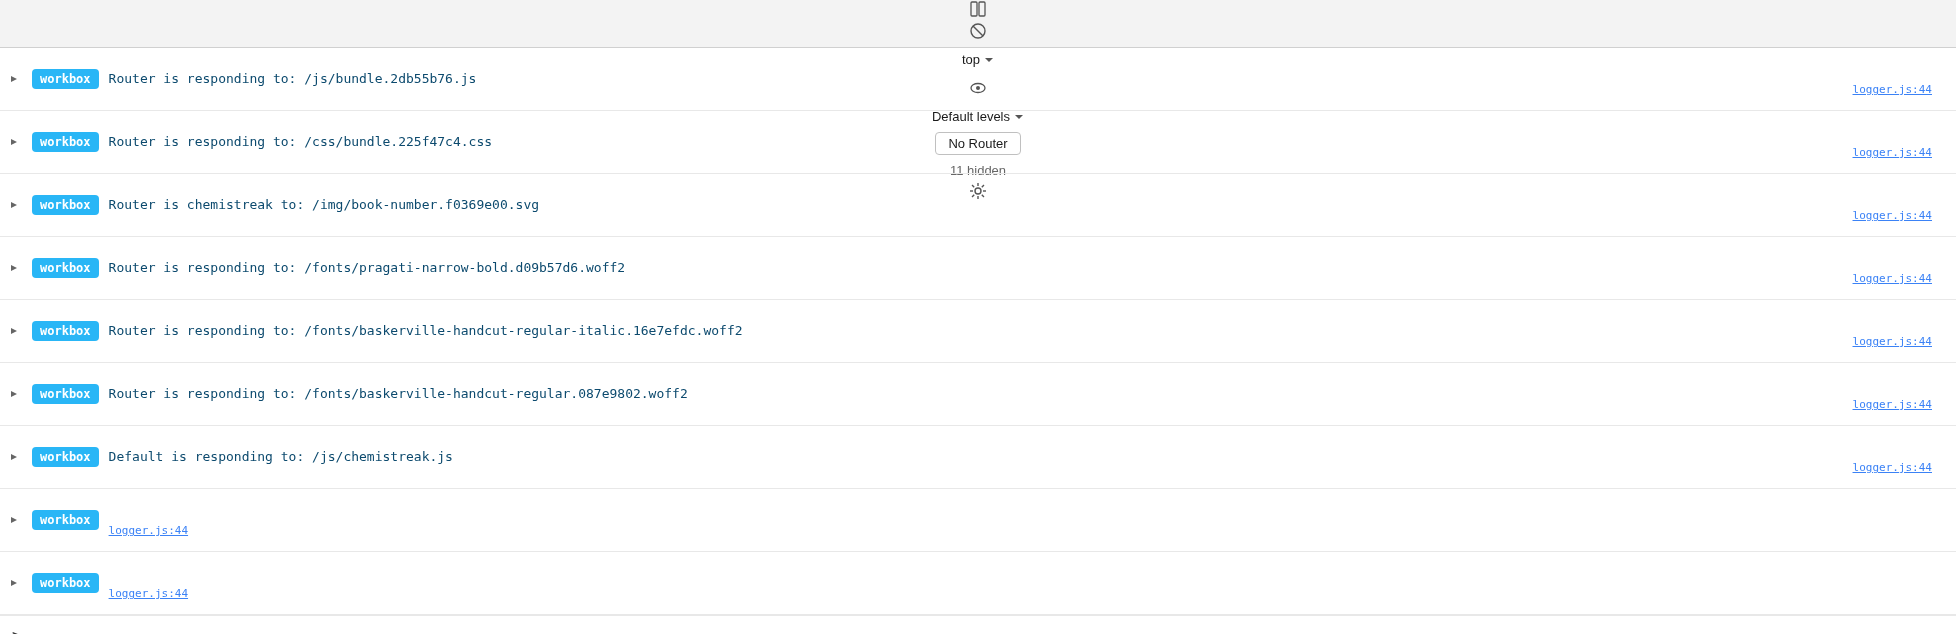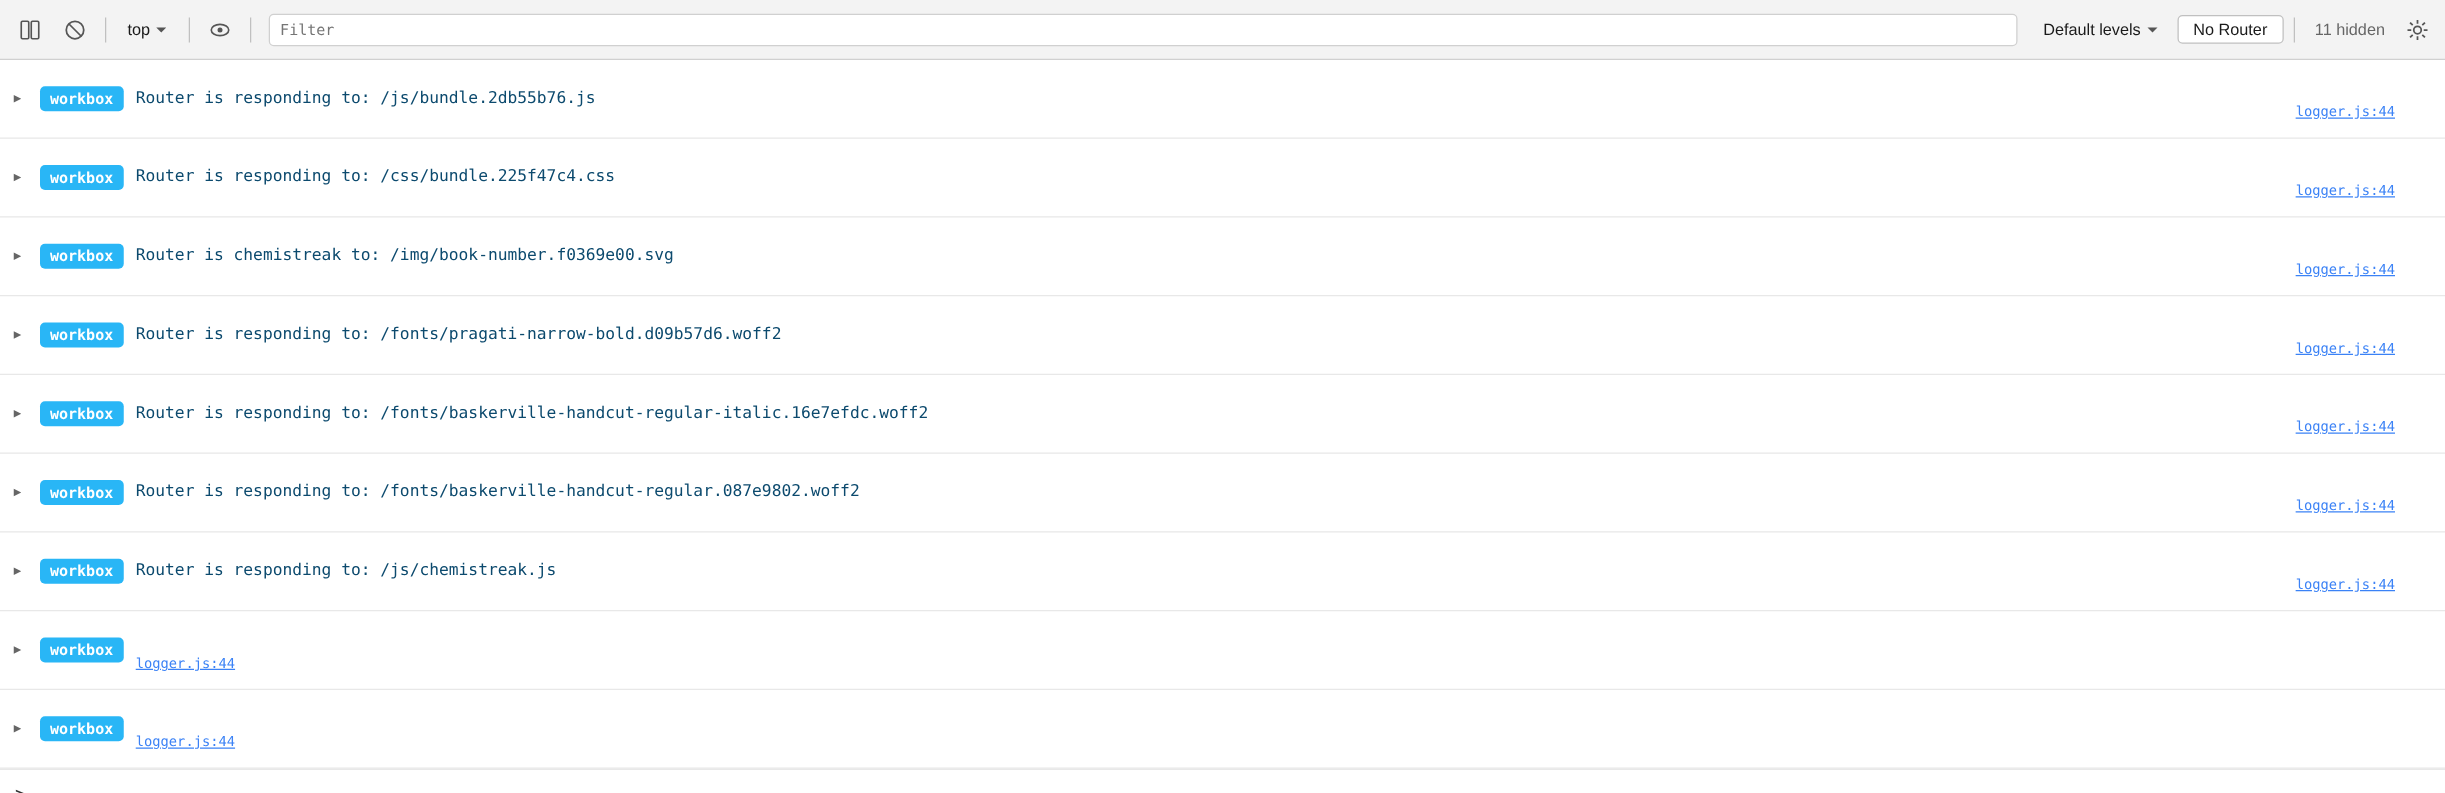--- a/index.html
+++ b/index.html
@@ -16,20 +16,21 @@
 
     
     .toolbar {
       display: flex;
       align-items: center;
       height: 48px;
       padding: 0 8px;
       background: #f3f3f3;
       border-bottom: 1px solid #d0d0d0;
       gap: 4px;
+      flex-direction: column;
     }
 
     .toolbar-btn {
       display: flex;
       align-items: center;
       justify-content: center;
       width: 32px;
       height: 28px;
       border: 1px solid transparent;
       border-radius: 4px;
@@ -136,21 +137,21 @@
     .console-body {
       overflow-y: auto;
       height: calc(634px - 48px);
     }
 
     .console-row {
       display: flex;
       align-items: center;
       min-height: 62px;
       border-bottom: 1px solid #e8e8e8;
-      padding: 0 16px 0 0;
+      padding: 0 0 0 0;
       position: relative;
     }
 
     .row-expander {
       display: flex;
       align-items: center;
       justify-content: center;
       width: 28px;
       height: 100%;
       min-height: 62px;
@@ -260,23 +261,20 @@
 
   <button class="toolbar-btn" title="Live expressions">
     <svg width="16" height="16" viewBox="0 0 16 16">
       <ellipse cx="8" cy="8" rx="7" ry="4.5" stroke="#555" stroke-width="1.3" fill="none"></ellipse>
       <circle cx="8" cy="8" r="2" fill="#555"></circle>
     </svg>
   </button>
 
   <div class="toolbar-divider"></div>
 
-  <div class="filter-input-wrap">
-    <input type="text" placeholder="Filter" style="">
-  </div>
 
   <button class="levels-btn">
     <span>Default levels</span>
     <svg width="10" height="10" viewBox="0 0 10 10">
       <polygon points="1,3 5,7 9,3" fill="#555"></polygon>
     </svg>
   </button>
 
   <button class="no-issues-btn">
     <span>No Router</span>
@@ -379,21 +377,21 @@
       </div>
     </div>
       <div class="console-row">
       <div class="row-expander">
         <svg viewBox="0 0 10 10" fill="none">
           <polygon points="2,2 8,5 2,8" fill="#666"></polygon>
         </svg>
       </div>
       <div class="row-content">
         <span class="workbox-badge">workbox</span>
-        <span class="row-message">Router is responding to: /js/chemistreak.js</span>
+        <span class="row-message">Default is responding to: /js/chemistreak.js</span>
         <span class="row-link">logger.js:44</span>
       </div>
     </div>
       <div class="console-row">
       <div class="row-expander">
         <svg viewBox="0 0 10 10" fill="none">
           <polygon points="2,2 8,5 2,8" fill="#666"></polygon>
         </svg>
       </div>
       <div class="row-content">

